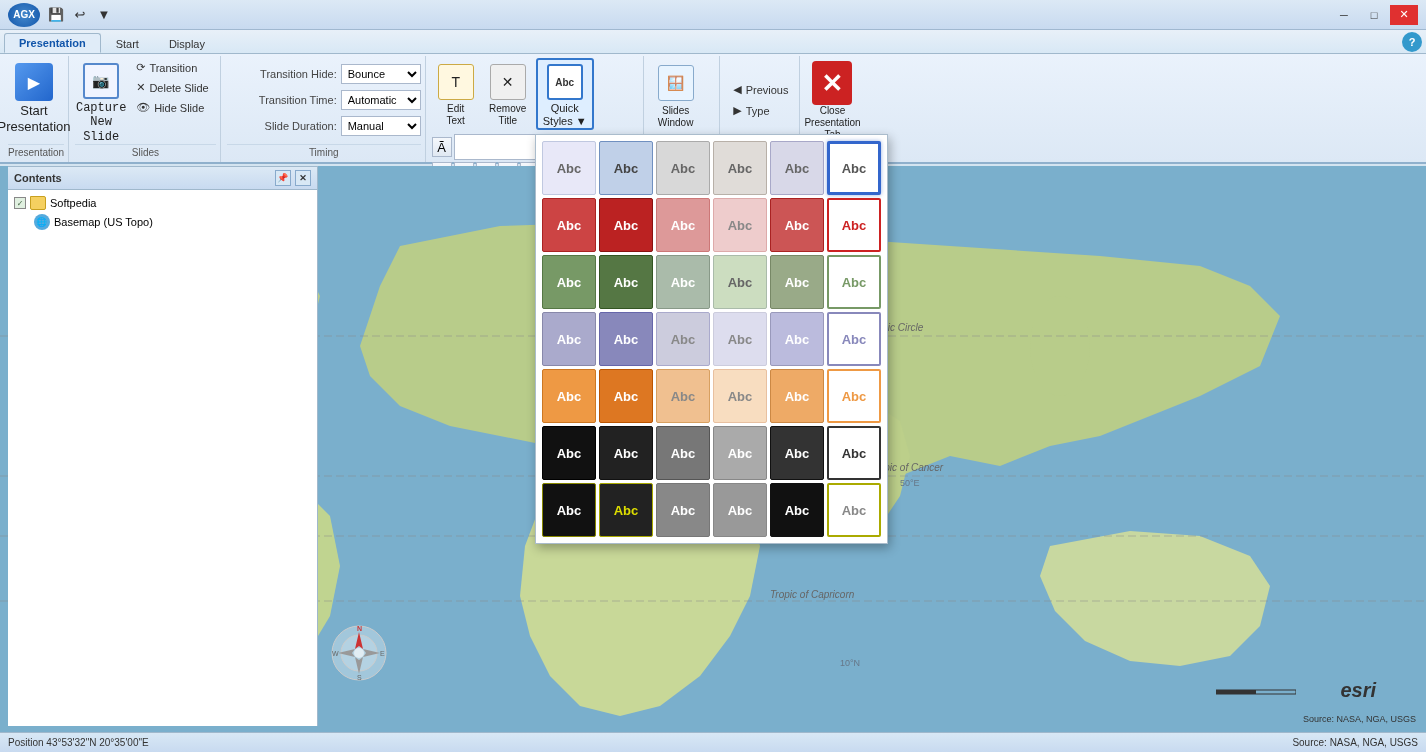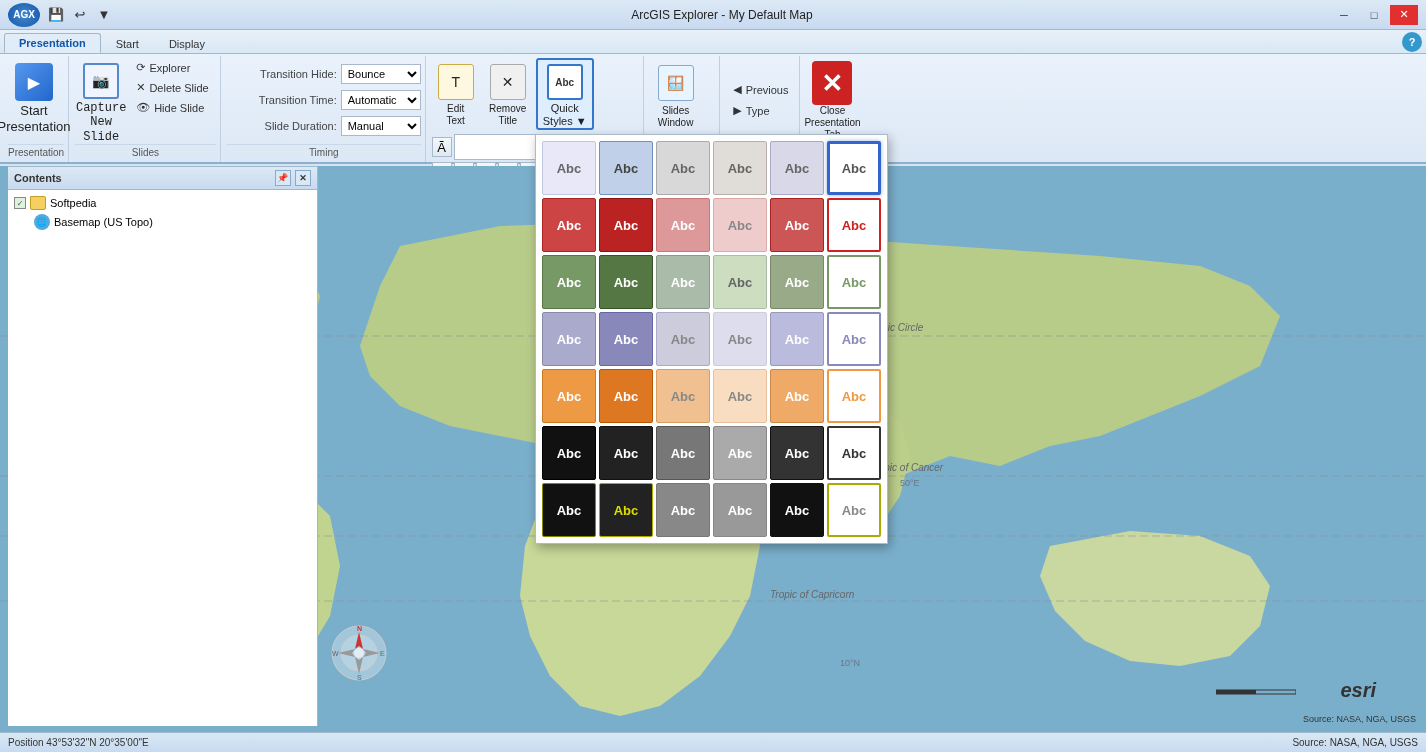--- a/index.html
+++ b/index.html
@@ -305,21 +305,20 @@
 
 <div id="titlebar">
   <div id="titlebar-left">
     <div id="app-logo">AGX</div>
     <div id="quick-access">
       <button class="qa-btn">💾</button>
       <button class="qa-btn">↩</button>
       <button class="qa-btn">▼</button>
     </div>
   </div>
-  <div id="title-text">ArcGIS Explorer - My Default Map</div>
   <div id="window-controls">
     <button class="wc-btn">─</button>
     <button class="wc-btn">□</button>
     <button class="wc-btn wc-close">✕</button>
   </div>
 </div>
 
 <div id="ribbon-tabs">
   <div class="ribbon-tab active">Presentation</div>
   <div class="ribbon-tab">Start</div>
@@ -345,21 +344,21 @@
     <div class="ribbon-group-content">
       <button class="rb-large">
         <div class="icon-area">
           <div class="icon-capture">📷</div>
         </div>
         <span style="font-size:12px; line-height:1.2;font-family:Liberation Mono, monospace;">Capture<br>New Slide</span>
       </button>
       <div class="rb-col">
         <button class="rb-small">
           <span>⟳</span>
-          <span>Explorer</span>
+          <span>Transition</span>
         </button>
         <button class="rb-small">
           <span>✕</span>
           <span>Delete Slide</span>
         </button>
         <button class="rb-small">
           <span>👁</span>
           <span>Hide Slide</span>
         </button>
       </div>

